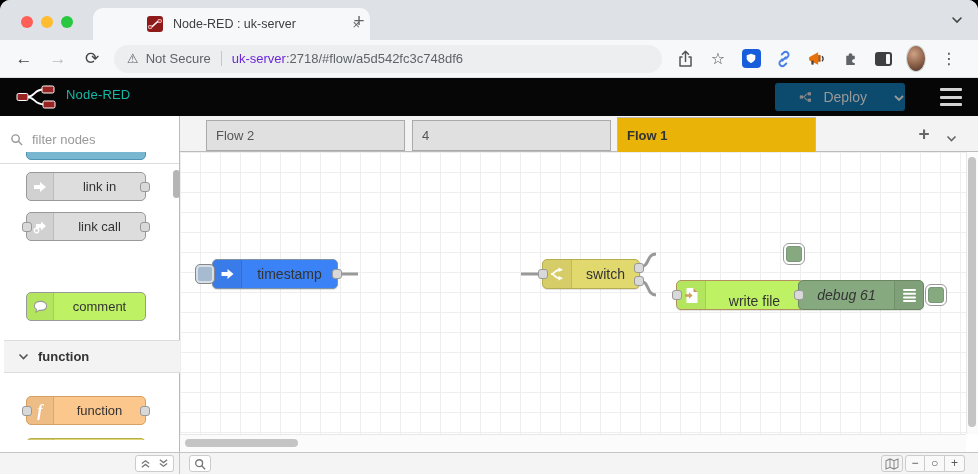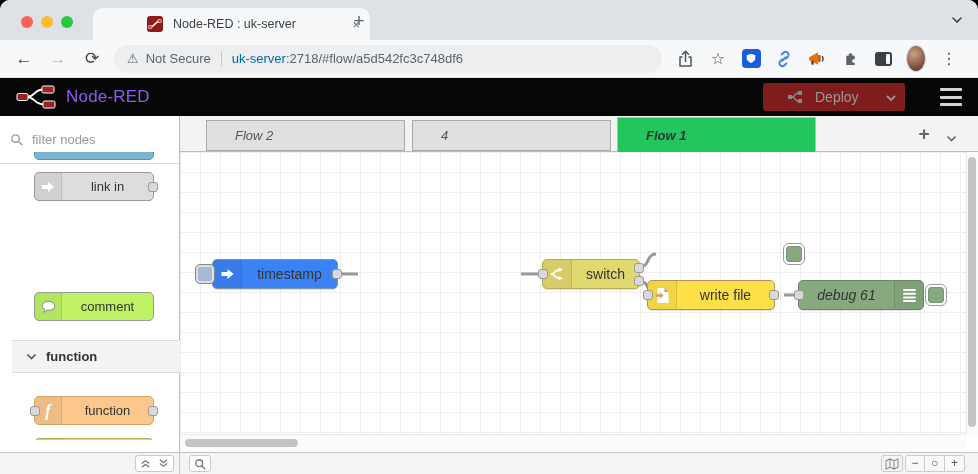--- a/index.html
+++ b/index.html
@@ -17,45 +17,45 @@
   .newtab{position:absolute;left:346px;top:8px;width:26px;height:26px;text-align:center;line-height:25px;font-size:19px;color:#5f6368;}
   .winchev{position:absolute;right:14px;top:13px;}
   
   .toolbar{position:absolute;left:0;top:40px;width:978px;height:38px;background:#f7f8f9;border-bottom:1px solid #dfe1e5;display:flex;align-items:center;box-sizing:border-box;}
   .navico{font-size:17px;color:#444;margin-left:14px;width:20px;text-align:center;flex:none;}
   .navico.disabled{color:#b8bcc1;}
   .omnibox{margin-left:12px;width:548px;height:28px;background:#eceef0;border-radius:14px;display:flex;align-items:center;flex:none;}
   .omnibox .warn{margin-left:13px;font-size:13px;color:#5f6368;}
   .omnibox .sec{margin-left:7px;font-size:13px;color:#5f6368;}
   .omnibox .div{margin:0 10px;width:1px;height:15px;background:#c6c9cc;}
-  .omnibox .host{font-size:13px;color:#0369a1;font-weight:500;}
+  .omnibox .host{font-size:13px;color:#6d28d9;font-weight:500;}
   .omnibox .rest{font-size:13px;color:#5f6368;}
   .tbico{margin-left:13px;flex:none;width:20px;height:20px;display:flex;align-items:center;justify-content:center;}
   .tbico.text{font-size:16px;color:#50555a;}
   .bw{width:19px;height:19px;background:#175ddc;border-radius:4px;display:flex;align-items:center;justify-content:center;}
   .sidebar-ic{width:17px;height:14px;background:#3c4043;border-radius:3px;position:relative;}
   .sidebar-ic::after{content:"";position:absolute;right:2px;top:2px;width:4px;height:10px;background:#f7f8f9;border-radius:1px;}
   .avatar{width:25px;height:25px;border-radius:50%;background:radial-gradient(circle at 38% 32%,#cfa184,#8a5f48 55%,#4e3527 95%);border:1px solid #d0d3d6;}
   
   .nrheader{position:absolute;left:0;top:78px;width:978px;height:38px;background:#060606;}
   .nrlogo{position:absolute;left:16px;top:5px;}
-  .nrtitle{position:absolute;left:66px;top:9px;font-size:17px;color:#8b5cf6;letter-spacing:.2px;}
-  .deploy{position:absolute;right:73px;top:5px;height:28px;width:142px;background:#7f1d1d;border-radius:3px;display:flex;align-items:center;box-sizing:border-box;padding-left:12px;}
+  .nrtitle{position:absolute;left:66px;top:9px;font-size:13px;color:#14b8a6;letter-spacing:.2px;}
+  .deploy{position:absolute;right:73px;top:5px;height:28px;width:130px;background:#0c4a6e;border-radius:3px;display:flex;align-items:center;box-sizing:border-box;padding-left:12px;}
   .deploy .lbl{margin-left:10px;font-size:14px;color:#999;}
   .deploy svg{margin-left:12px;}
   .deploy .caret{margin-left:14px;}
   .hamb{position:absolute;right:16px;top:10px;width:22px;height:18px;display:flex;flex-direction:column;justify-content:space-between;}
   .hamb div{height:3px;background:#d4d4d4;border-radius:1px;}
   
   .palette{position:absolute;left:0;top:116px;width:180px;height:336px;background:#fff;border-right:1px solid #bbb;box-sizing:border-box;}
   .psearch{position:absolute;left:0;top:0;width:179px;height:48px;background:#fff;border-bottom:1px solid #ddd;display:flex;align-items:center;box-sizing:border-box;}
   .psearch svg{margin-left:10px;flex:none;}
   .psearch input{border:0;outline:0;background:transparent;margin-left:7px;font-size:13px;color:#555;width:130px;font-family:inherit;}
   .psearch input::placeholder{color:#999;}
-  .pbody{position:absolute;left:12px;top:36px;width:179px;height:288px;overflow:hidden;}
+  .pbody{position:absolute;left:4px;top:36px;width:179px;height:288px;overflow:hidden;}
   .pnode{position:absolute;left:22px;width:120px;height:29px;border-radius:5px;box-sizing:border-box;border:1px solid #999;font-size:13px;color:#333;display:flex;align-items:center;}
   .pnode .txt{flex:1;text-align:center;}
   .icoreg{width:26px;height:100%;background:rgba(0,0,0,.05);display:flex;align-items:center;justify-content:center;flex:none;}
   .icoreg.l{border-right:1px solid rgba(0,0,0,.1);border-radius:4px 0 0 4px;}
   .icoreg.r{border-left:1px solid rgba(0,0,0,.1);border-radius:0 4px 4px 0;}
   .port{position:absolute;width:10px;height:10px;background:#d9d9d9;border:1px solid #999;border-radius:3px;box-sizing:border-box;top:9px;}
   .port.in{left:-5px;} .port.out{right:-5px;}
   .p-blue{top:-16px;height:24px;background:#79b7d1;border-color:#4f93b5;}
   .p-linkin{top:20px;background:#ddd;}
   .p-linkcall{top:60px;background:#ddd;}
@@ -64,42 +64,42 @@
   .p-cat{position:absolute;left:0;top:188px;width:179px;height:33px;background:#f3f3f3;border-top:1px solid #ddd;border-bottom:1px solid #ddd;display:flex;align-items:center;box-sizing:border-box;}
   .p-cat svg{margin-left:14px;}
   .p-cat .lbl{margin-left:9px;font-size:13px;font-weight:bold;color:#333;}
   .p-function{top:244px;background:#fbc78d;border-color:#d4a163;}
   .p-switchpart{top:286px;background:#e2d96e;border-color:#b5ad52;}
   .pscroll{position:absolute;right:3px;top:18px;width:7px;height:28px;background:#b5b5b5;border-radius:4px;}
   
   .workspace{position:absolute;left:180px;top:116px;width:798px;height:336px;}
   .flowtabs{position:absolute;left:0;top:0;width:798px;height:36px;background:#f3f3f3;border-bottom:1px solid #bbb;box-sizing:border-box;}
   .ftab{position:absolute;top:4px;height:31px;width:199px;background:#e0e0e0;border:1px solid #aaa;box-sizing:border-box;font-size:13px;color:#555;display:flex;align-items:center;}
-  .ftab .lbl{margin-left:28px;font-style:italic;}
-  .ftab.active{top:1px;height:35px;background:#22c55e;border-color:#bbb;border-bottom:0;z-index:3;}
+  .ftab .lbl{margin-left:9px;}
+  .ftab.active{top:1px;height:35px;background:#eab308;border-color:#bbb;border-bottom:0;z-index:3;}
   .ftab.active .lbl{color:#333;font-weight:600;}
   .ft1{left:26px;} .ft2{left:232px;} .ft3{left:437px;}
   .ftadd{position:absolute;left:732px;top:6px;width:24px;height:24px;text-align:center;line-height:23px;font-size:19px;font-weight:bold;color:#666;}
   .ftcaret{position:absolute;left:766px;top:13px;}
   
   .canvas{position:absolute;left:0;top:36px;width:798px;height:300px;background:#fff;}
   .grid{position:absolute;left:0;top:0;width:786px;height:282px;background-image:linear-gradient(to right,#eee 1px,transparent 1px),linear-gradient(to bottom,#eee 1px,transparent 1px);background-size:20px 20px;}
   .vtrack{position:absolute;right:0;top:0;width:12px;height:282px;background:#fbfbfb;border-left:1px solid #e8e8e8;box-sizing:border-box;}
   .htrack{position:absolute;left:0;bottom:0;width:786px;height:18px;background:#fbfbfb;border-top:1px solid #e8e8e8;box-sizing:border-box;}
   .vthumb{position:absolute;right:2px;top:5px;width:8px;height:270px;background:#c4c4c4;border-radius:4px;}
   .hthumb{position:absolute;left:5px;bottom:5px;width:113px;height:8px;background:#c4c4c4;border-radius:4px;}
   .wires{position:absolute;left:0;top:0;z-index:1;}
   .fnode{position:absolute;height:30px;border-radius:5px;border:1px solid #999;box-sizing:border-box;font-size:14px;color:#333;display:flex;align-items:center;z-index:2;box-shadow:0 1px 1px rgba(0,0,0,.12);}
   .fnode .txt{flex:1;text-align:center;white-space:nowrap;}
   .fnode .icoreg{width:28px;}
   .n-inject{left:32px;top:107px;width:126px;background:#3b82f6;border-color:#7f93a5;}
   .n-change{left:178px;top:107px;width:163px;background:#e2d96e;border-color:#b5ad52;}
   .n-switch{left:362px;top:107px;width:98px;background:#e2d96e;border-color:#b5ad52;}
   .n-debug42{left:476px;top:87px;width:126px;background:#87a980;border-color:#6b8762;}
-  .n-write{left:467px;top:128px;width:128px;background:#fde047;border-color:#b2925c;}
+  .n-write{left:496px;top:128px;width:128px;background:#bef264;border-color:#b2925c;align-items:flex-end;}
   .n-debug43{left:618px;top:128px;width:126px;background:#87a980;border-color:#6b8762;}
   .fnode .port{top:9px;}
   .sw-out1{top:3px !important;} .sw-out2{top:16px !important;}
   .inj-btn{position:absolute;left:-18px;top:4px;width:20px;height:20px;background:#a6bbcf;border:1px solid #888;border-radius:5px;box-shadow:inset 0 0 0 2px rgba(255,255,255,.55);box-sizing:border-box;}
   .dbg-italic{font-style:italic;}
   .toggle{position:absolute;width:22px;height:22px;background:#fff;border:1px solid #999;border-radius:6px;box-sizing:border-box;z-index:2;}
   .toggle .fill{position:absolute;left:2px;top:2px;right:2px;bottom:2px;background:#87a980;border:1px solid #7a997a;border-radius:3px;}
   .tg42{left:603px;top:91px;} .tg43{left:745px;top:132px;}
   
   .footer{position:absolute;left:0;top:452px;width:978px;height:22px;background:#f4f4f4;border-top:1px solid #c5c5c5;box-sizing:border-box;}
@@ -239,20 +239,31 @@
       <div class="pnode p-linkin">
         <span class="icoreg l">
           <svg width="14" height="14" viewBox="0 0 14 14">
               <path d="M1 5 h6 V2 l6 5 -6 5 V9 H1 z" fill="#fff"></path>
             </svg>
         </span>
         <span class="txt">link in</span>
         <span class="port out"></span>
       </div>
 
+      <div class="pnode p-linkcall">
+        <span class="port in"></span>
+        <span class="icoreg l">
+          <svg width="14" height="14" viewBox="0 0 14 14">
+              <path d="M3 4 h5 V1.5 l5 4.5 -5 4.5 V8 H3 z" fill="#fff"></path>
+              <circle cx="3.5" cy="10.5" r="2.2" fill="none" stroke="#fff" stroke-width="1.4"></circle>
+            </svg>
+        </span>
+        <span class="txt">link call</span>
+        <span class="port out"></span>
+      </div>
 
 
       <div class="pnode p-comment">
         <span class="icoreg l">
           <svg width="15" height="14" viewBox="0 0 16 14">
               <path d="M8 1 C4 1 1.5 3 1.5 5.8 C1.5 7.4 2.4 8.7 3.8 9.5 L3 12.5 L6.5 10.4 C7 10.5 7.5 10.6 8 10.6 C12 10.6 14.5 8.6 14.5 5.8 C14.5 3 12 1 8 1 z" fill="#fff" stroke="#999" stroke-width="1.1"></path>
             </svg>
         </span>
         <span class="txt">comment</span>
       </div>

